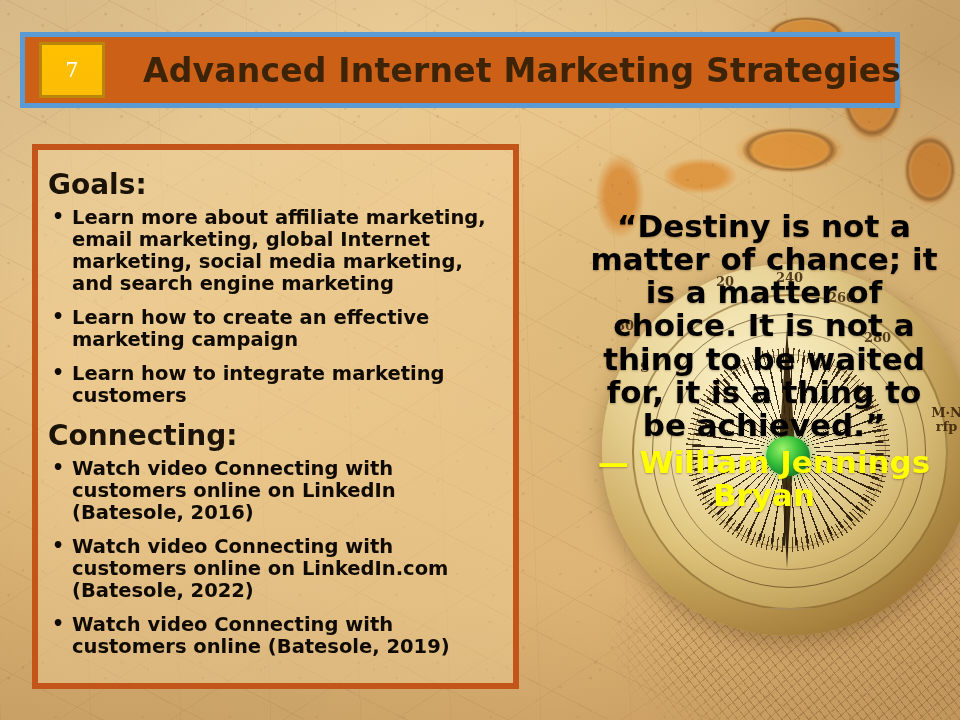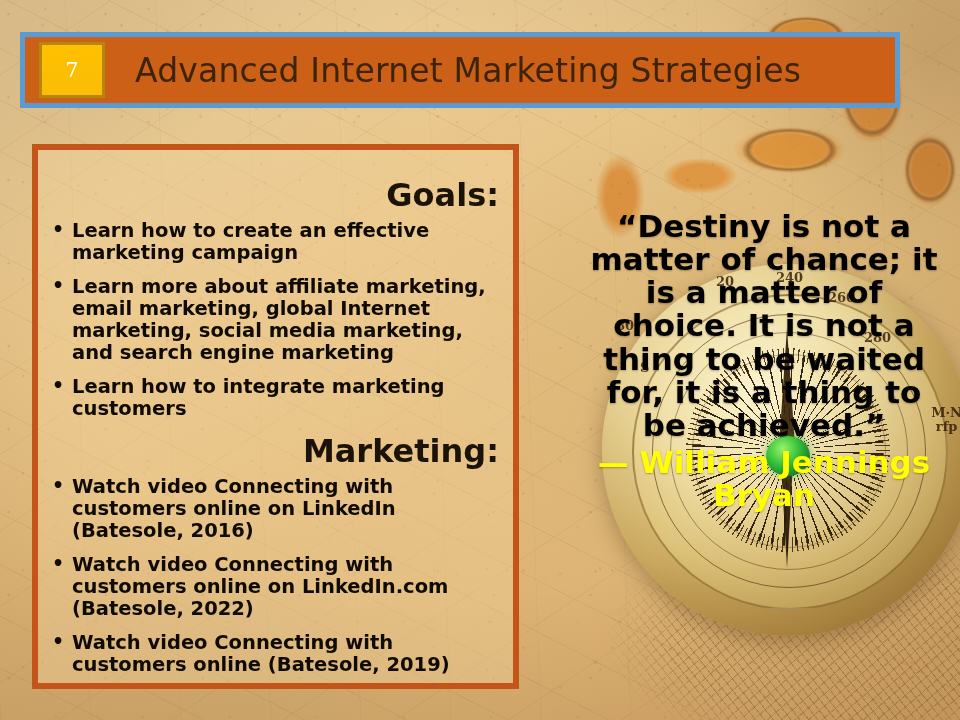--- a/index.html
+++ b/index.html
@@ -163,42 +163,42 @@
     background: linear-gradient(180deg, #ffc000 0%, #fbbd06 100%);
     border: 3px solid #b8860b;
     box-sizing: border-box;
     display: flex; align-items: center; justify-content: center;
     color: #ffffff;
     font-size: 21px;
     font-family: "DejaVu Serif", serif;
     flex: none;
   }
   .slide-title {
-    margin-left: 30px;
+    margin-left: 38px;
     color: #3d2408;
     font-size: 33px;
-    font-weight: normal;
+    font-weight: bold;
     letter-spacing: .2px;
     white-space: nowrap;
   }
 
   
   .content-box {
     position: absolute; left: 32px; top: 144px; width: 487px; height: 545px;
     border: 6px solid #c4551a;
     box-sizing: border-box;
     background: rgba(240, 210, 155, 0.42);
     padding: 6px 14px 0 10px;
   }
   .section-head {
-    text-align: right;
+    text-align: left;
     color: #1b1208;
-    font-size: 32px;
-    font-weight: bold;
-    margin: 20px 0 6px 0;
+    font-size: 28px;
+    font-weight: bold;
+    margin: 12px 0 6px 0;
   }
   .section-head.strategies { margin-top: 10px; }
 
   ul.bullets { list-style: none; margin: 0; padding: 0; }
   ul.bullets li {
     position: relative;
     padding-left: 24px;
     margin-bottom: 12px;
     color: #0f0a04;
     font-size: 19.5px;
@@ -275,26 +275,26 @@
   <div class="titlebar">
     <div class="slide-badge">7</div>
     <div class="slide-title">Advanced Internet Marketing Strategies</div>
   </div>
 
   <div class="content-box">
 
     <div class="section-head">Goals:</div>
 
     <ul class="bullets">
+      <li><span>Learn more about affiliate marketing, email marketing, global Internet marketing, social media marketing, and search engine marketing</span></li>
       <li><span>Learn how to create an effective marketing campaign</span></li>
-      <li><span>Learn more about affiliate marketing, email marketing, global Internet marketing, social media marketing, and search engine marketing</span></li>
       <li><span>Learn how to integrate marketing customers</span></li>
     </ul>
 
-    <div class="section-head strategies">Marketing:</div>
+    <div class="section-head strategies">Connecting:</div>
 
     <ul class="bullets">
       <li>
         <span>Watch video </span><span class="ital">Connecting with customers online</span><span> on LinkedIn (Batesole, 2016)</span>
       </li>
       <li>
         <span>Watch video </span><span class="ital">Connecting with customers online</span><span> on LinkedIn.com (Batesole, 2022)</span>
       </li>
       <li>
         <span>Watch video </span><span class="ital">Connecting with customers online</span><span> (Batesole, 2019)</span>

